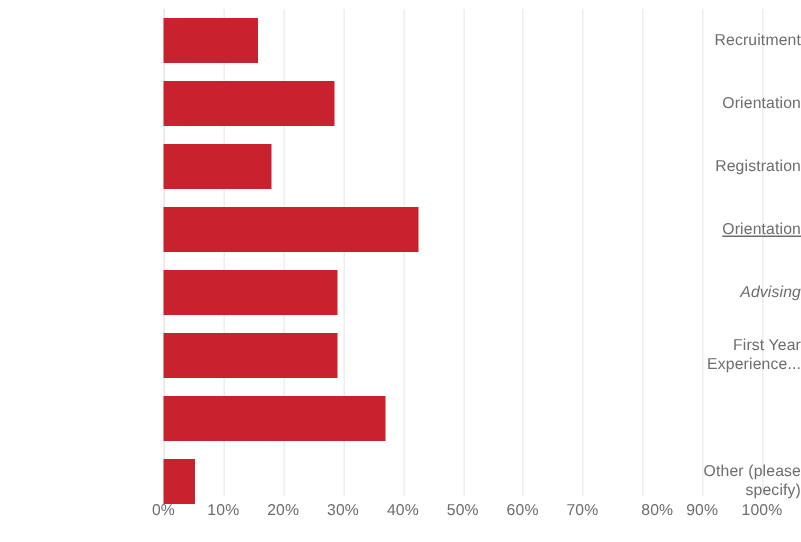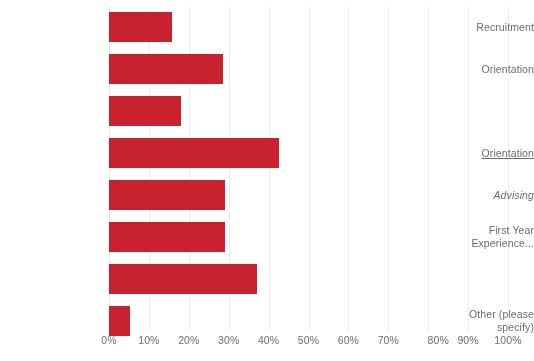--- a/index.html
+++ b/index.html
@@ -138,19 +138,20 @@
       <div class="tick-label" style="left: 50%; color: rgb(109, 109, 109);">50%</div>
       <div class="tick-label" style="left: 60%; color: rgb(109, 109, 109);">60%</div>
       <div class="tick-label" style="left: 70%; color: rgb(109, 109, 109);">70%</div>
       <div class="tick-label" style="left: 80%; color: rgb(109, 109, 109); padding-left: 20px;">80%</div>
       <div class="tick-label" style="left: 90%; color: rgb(109, 109, 109);">90%</div>
       <div class="tick-label" style="left: 100%; color: rgb(109, 109, 109);">100%</div>
     </div>
 
 <div class="cat-label" style="top: 20.5px; color: rgb(109, 109, 109);">Recruitment</div>
     <div class="cat-label" style="top: 62.5px; color: rgb(109, 109, 109);">Orientation</div>
+    <div class="cat-label" style="top: 104.5px; color: rgb(109, 109, 109);">Registration</div>
     <div class="cat-label" style="top: 146.5px; color: rgb(109, 109, 109); text-decoration: underline;">Orientation</div>
     <div class="cat-label" style="top: 188.5px; color: rgb(109, 109, 109); font-style: italic;">Advising</div>
     <div class="cat-label" style="top: 224px; color: rgb(109, 109, 109);">First Year
 Experience...</div>
     <div class="cat-label" style="top: 308px; color: rgb(109, 109, 109);">Other (please
 specify)</div>
   </div>
 
 </body></html>

